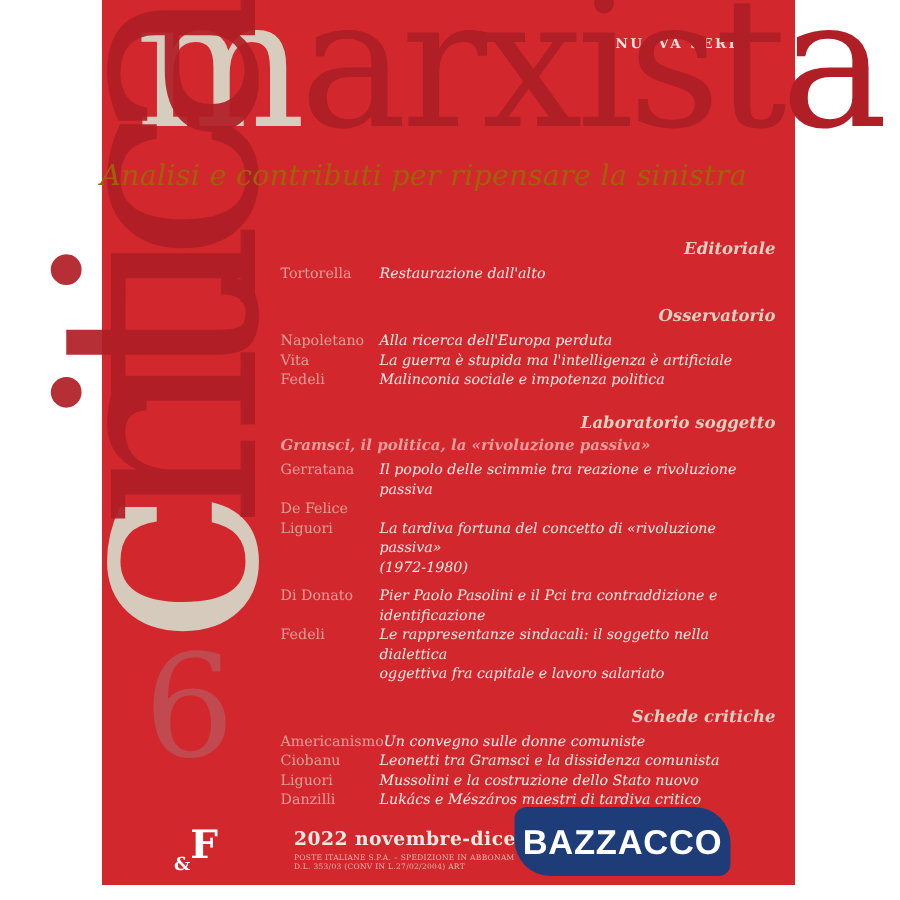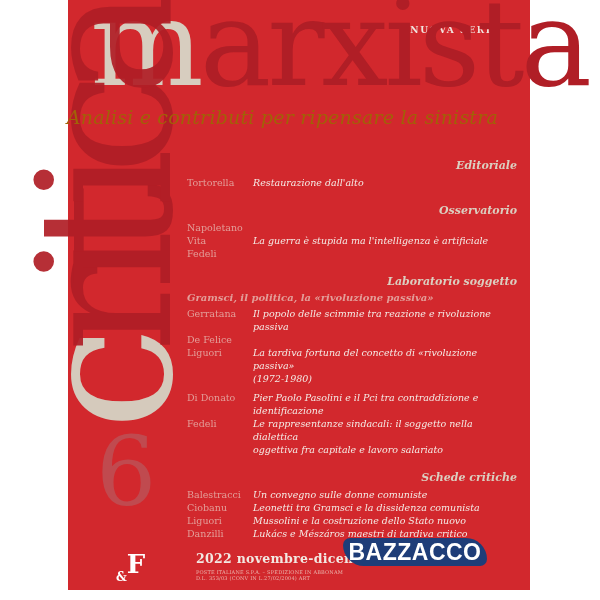--- a/index.html
+++ b/index.html
@@ -45,21 +45,21 @@
   
   .publisher-logo{position:absolute;left:116px;top:551px;color:#ffffff;line-height:1;
                   white-space:nowrap;}
   .publisher-logo .amp{font-size:12px;font-weight:700;vertical-align:-8px;}
   .publisher-logo .letter{font-size:26px;font-weight:700;}
   .issue-date{position:absolute;left:196px;top:551px;font-size:12.5px;font-weight:700;
               color:#f2e8e2;letter-spacing:0.3px;}
   .fine-print{position:absolute;left:196px;top:569px;font-size:5px;line-height:6px;
               color:#eab3ab;letter-spacing:0.2px;white-space:nowrap;width:147px;
               overflow:visible;}
-  .overlay-badge{position:absolute;left:343px;top:538px;width:144px;height:28px;
+  .overlay-badge{position:absolute;left:343px;top:538px;width:144px;height:46px;
                  background:#1e3d78;border-radius:8px 24px 8px 24px;display:flex;
                  align-items:center;justify-content:center;z-index:5;}
   .overlay-badge span{font-family:"Liberation Sans","DejaVu Sans",sans-serif;
                       font-size:23px;font-weight:700;color:#ffffff;letter-spacing:0.5px;}
 </style>
 </head>
 <body>
 
 <div id="page">
 
@@ -78,27 +78,29 @@
         <div class="toc-heading">Editoriale</div>
         <div class="toc-row">
           <div class="toc-author">Tortorella</div>
           <div class="toc-title">Restaurazione dall'alto</div>
         </div>
       </div>
       <div class="toc-section">
         <div class="toc-heading">Osservatorio</div>
         <div class="toc-row">
           <div class="toc-author">Napoletano</div>
+          <div class="toc-title">Alla ricerca dell'Europa perduta</div>
         </div>
         <div class="toc-row">
           <div class="toc-author">Vita</div>
           <div class="toc-title">La guerra è stupida ma l'intelligenza è artificiale</div>
         </div>
         <div class="toc-row">
           <div class="toc-author">Fedeli</div>
+          <div class="toc-title">Malinconia sociale e impotenza politica</div>
         </div>
       </div>
       <div class="toc-section">
         <div class="toc-heading">Laboratorio soggetto</div>
         <div class="toc-subheading">Gramsci, il politica, la «rivoluzione passiva»</div>
         <div class="toc-row">
           <div class="toc-author">Gerratana</div>
           <div class="toc-title">Il popolo delle scimmie tra reazione e rivoluzione passiva</div>
         </div>
         <div class="toc-row">
@@ -115,21 +117,21 @@
         </div>
         <div class="toc-row">
           <div class="toc-author">Fedeli</div>
           <div class="toc-title">Le rappresentanze sindacali: il soggetto nella dialettica
 oggettiva fra capitale e lavoro salariato</div>
         </div>
       </div>
       <div class="toc-section">
         <div class="toc-heading">Schede critiche</div>
         <div class="toc-row">
-          <div class="toc-author">Balestracci</div>
+          <div class="toc-author">Americanismo</div>
           <div class="toc-title">Un convegno sulle donne comuniste</div>
         </div>
         <div class="toc-row">
           <div class="toc-author">Ciobanu</div>
           <div class="toc-title">Leonetti tra Gramsci e la dissidenza comunista</div>
         </div>
         <div class="toc-row">
           <div class="toc-author">Liguori</div>
           <div class="toc-title">Mussolini e la costruzione dello Stato nuovo</div>
         </div>

